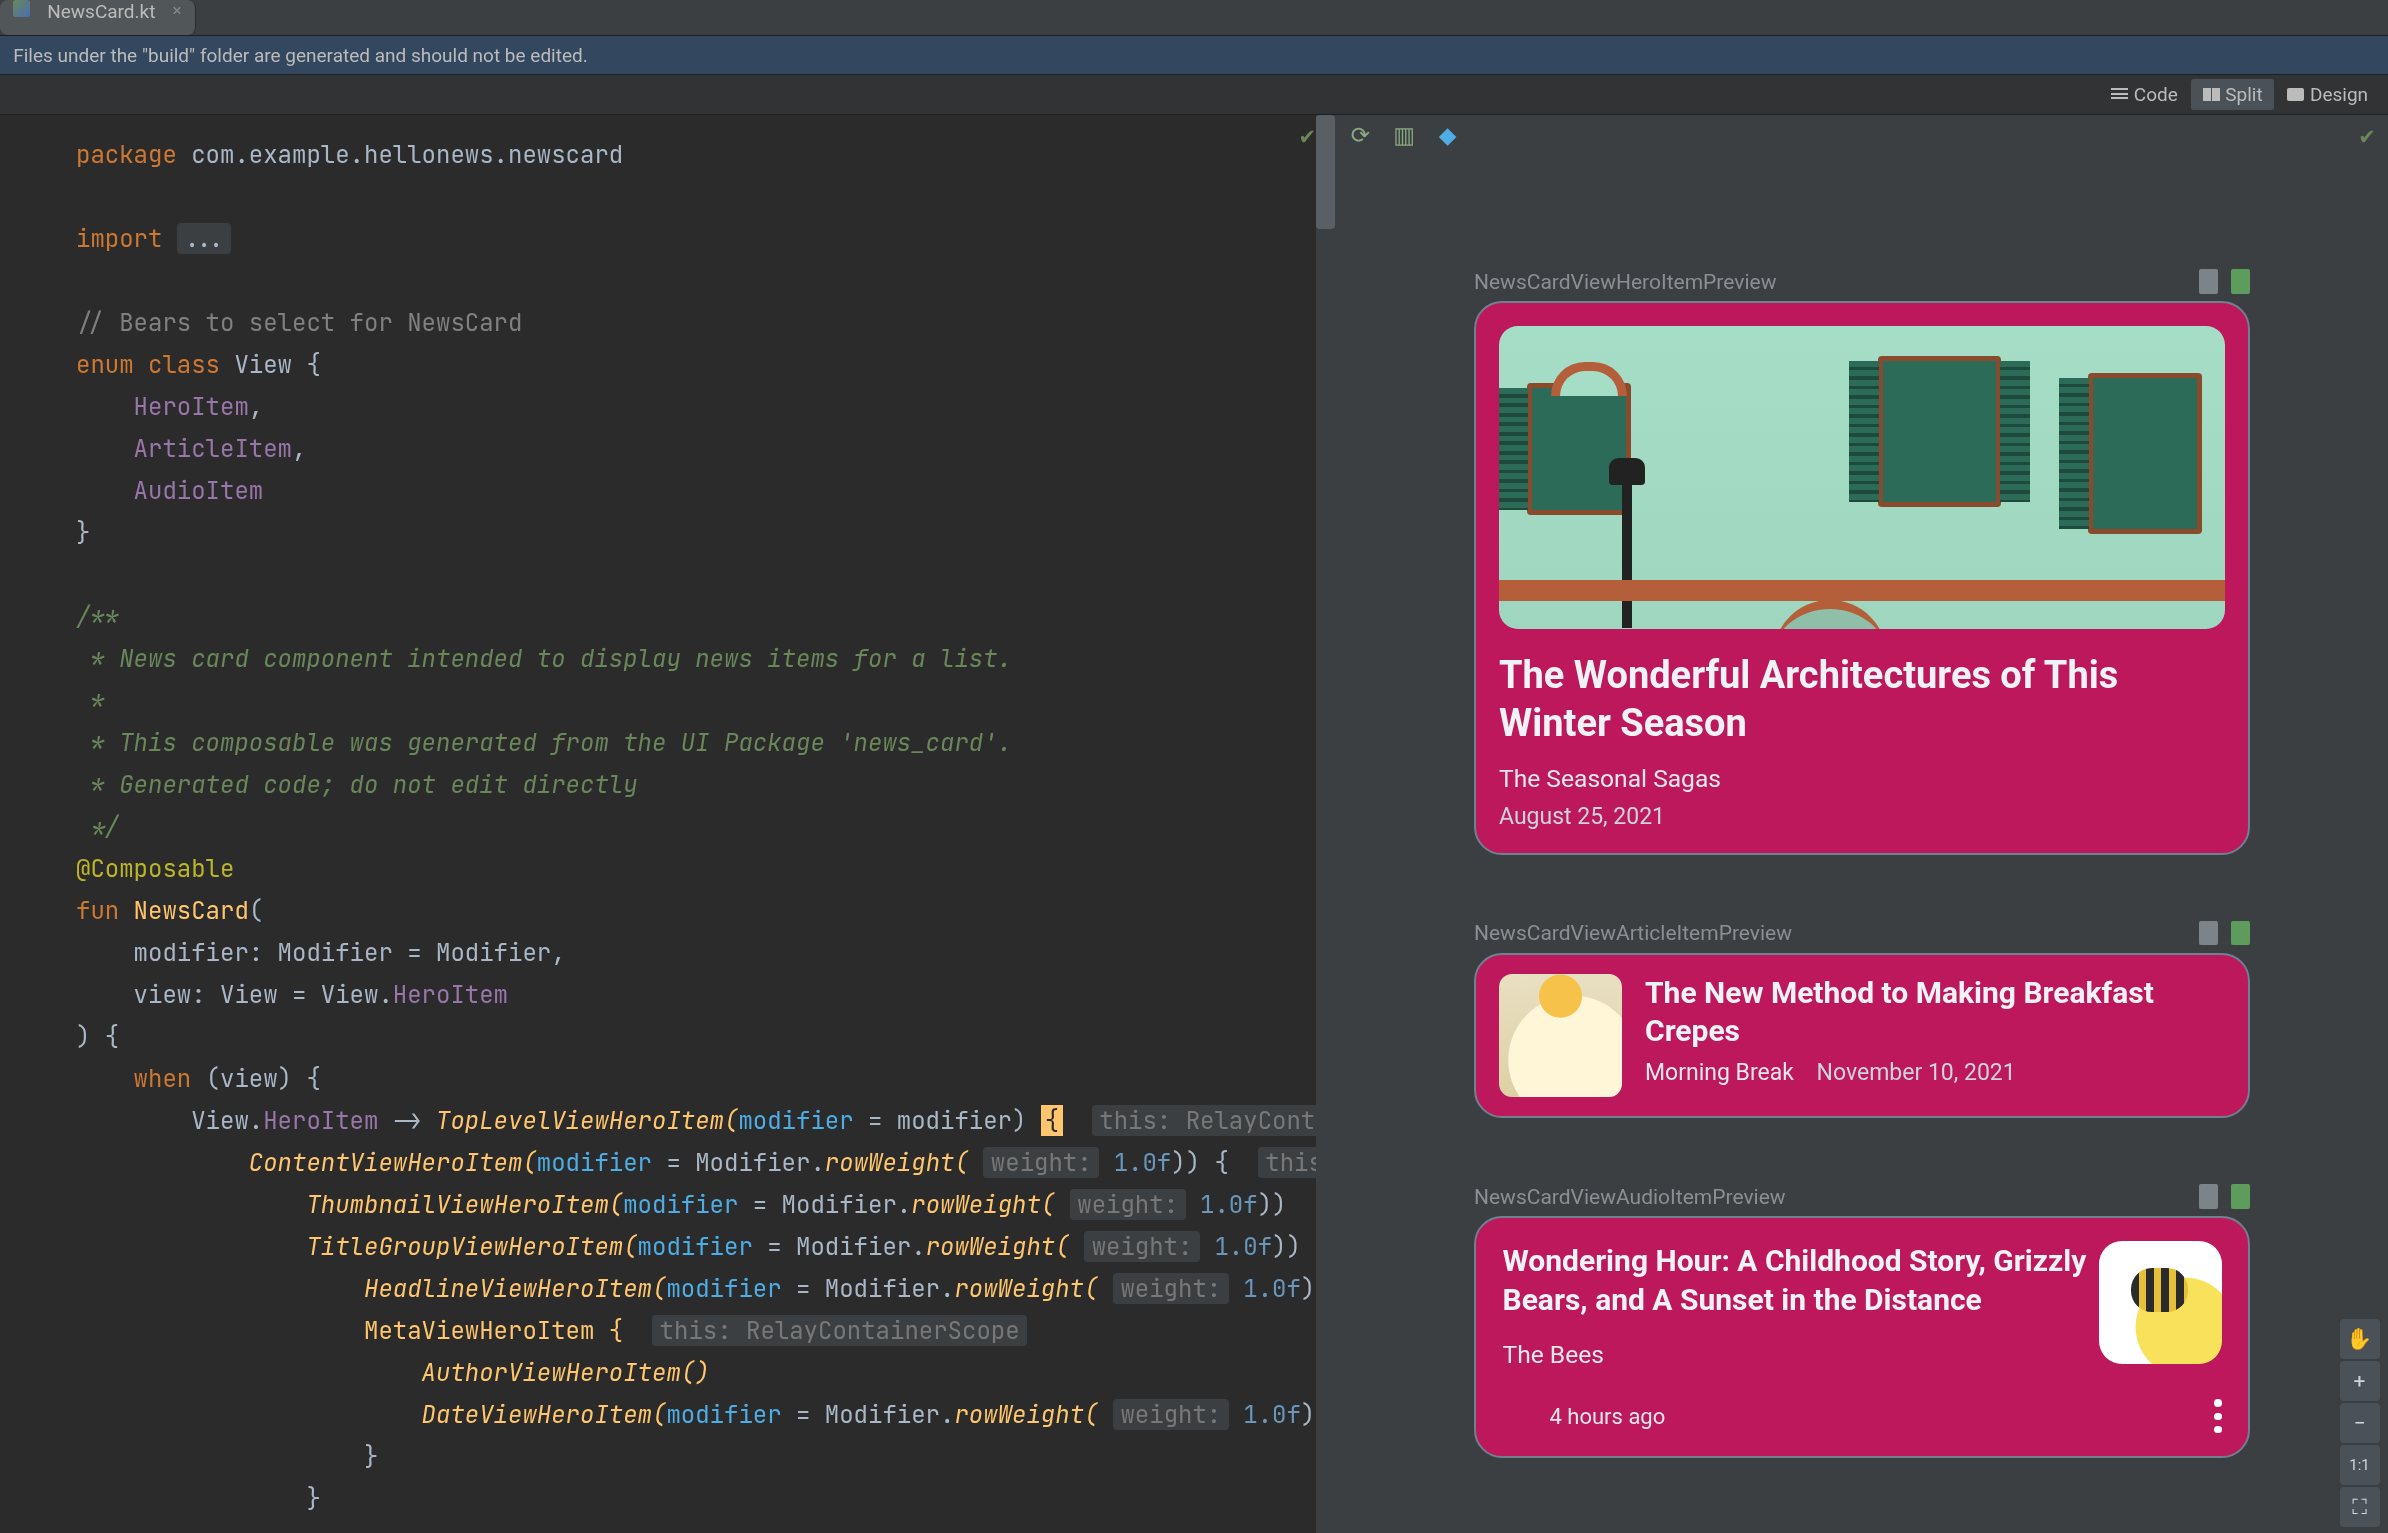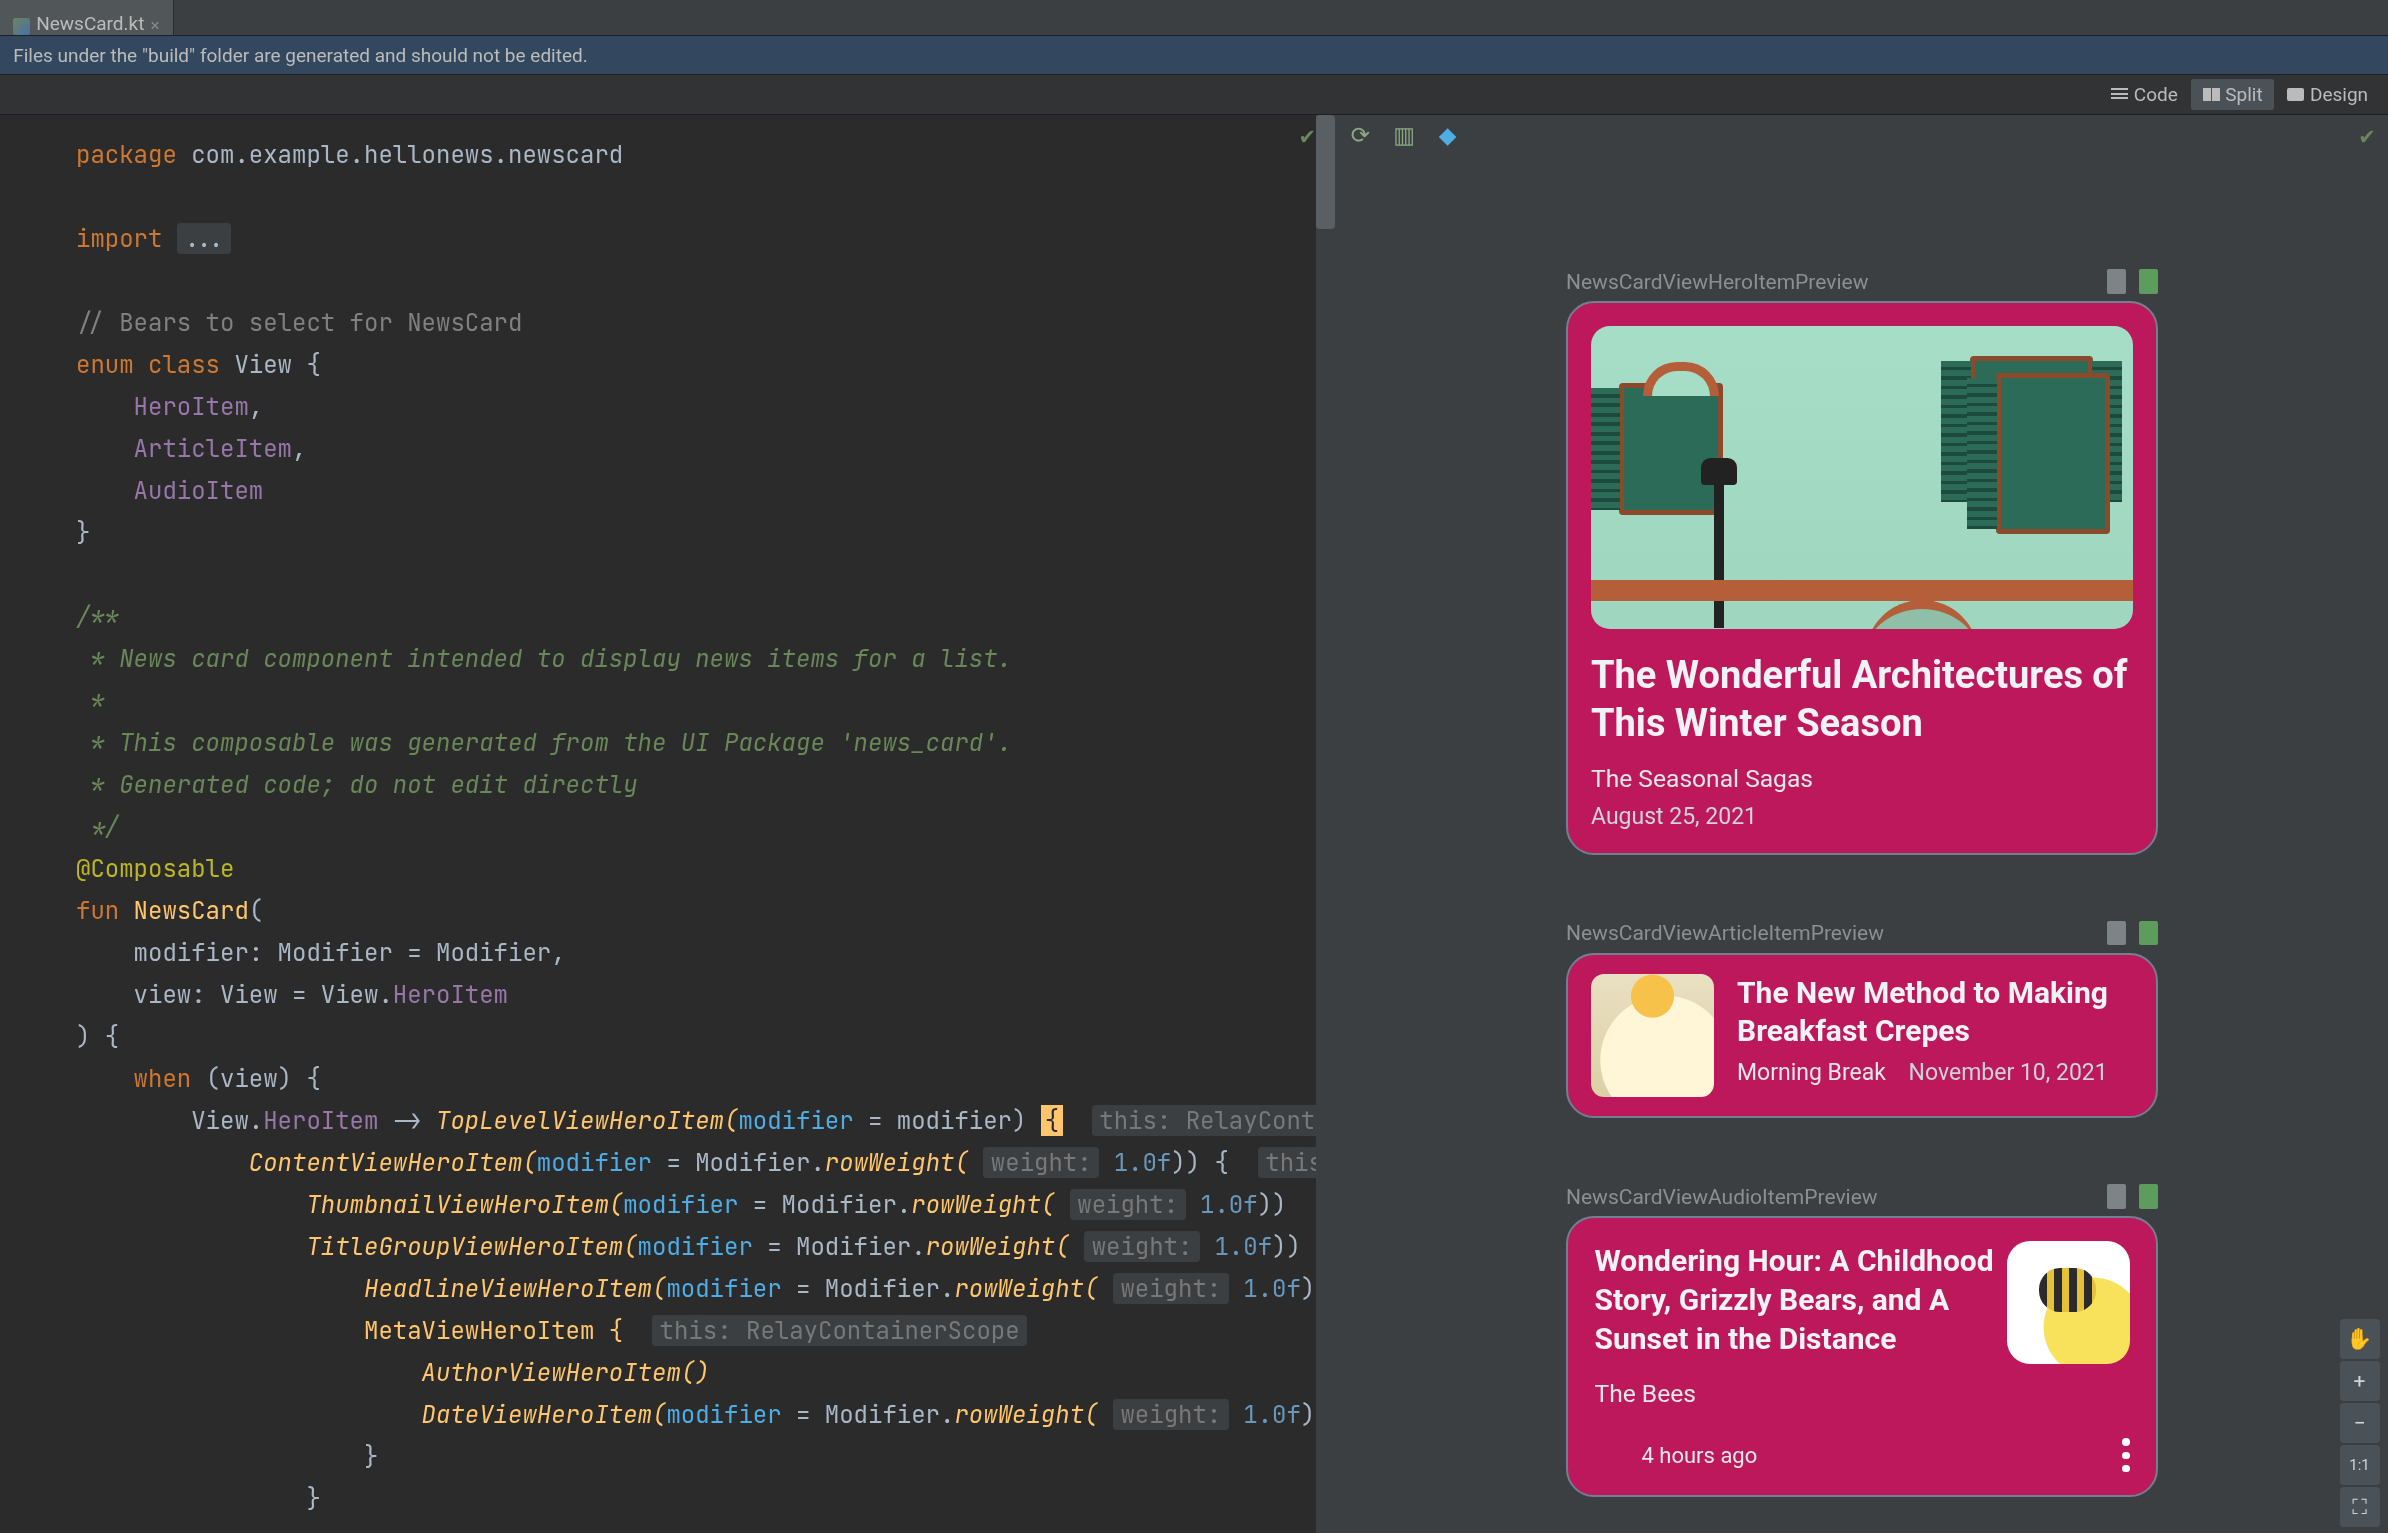--- a/index.html
+++ b/index.html
@@ -14,27 +14,28 @@
 }
 .tabbar {
   height:36px;
   background:#3c3f41;
   display:flex;
   align-items:stretch;
   border-bottom:0.9px solid #1e1f22;
 }
 .tab {
   display:flex;
-  align-items:flex-end;
-  gap:6px;
+  align-items:flex-start;
+  gap:17px;
   padding:0 13.2px;
   background:#515658;
   border-right:0.9px solid #2b2b2b;
   font-size:19px;
   color:#bbb;
+  border-radius:8px;
 }
 .tab .close { font-size:17px; color:#888; }
 .file-icon {
   width:17px; height:17px;
   background:linear-gradient(135deg,#6a8759,#4b6eaf);
   border-radius:2.8px;
 }
 .warning-bar {
   background:#33485f;
   color:#bbb;
@@ -149,21 +150,21 @@
 .preview-body {
   position:absolute;
   top:40px; bottom:0;
   left:0; right:0;
   display:flex;
   flex-direction:column;
   align-items:center;
   gap:66px;
   padding-top:114px;
 }
-.preview-group { width:592px; position:relative; }
+.preview-group { width:776px; position:relative; }
 .preview-label {
   color:#8a8f93;
   font-size:21px;
   margin-bottom:7.6px;
   display:flex;
   justify-content:space-between;
   align-items:flex-end;
 }
 .preview-label-icons { display:flex; gap:13.2px; }
 .mini-icon {

